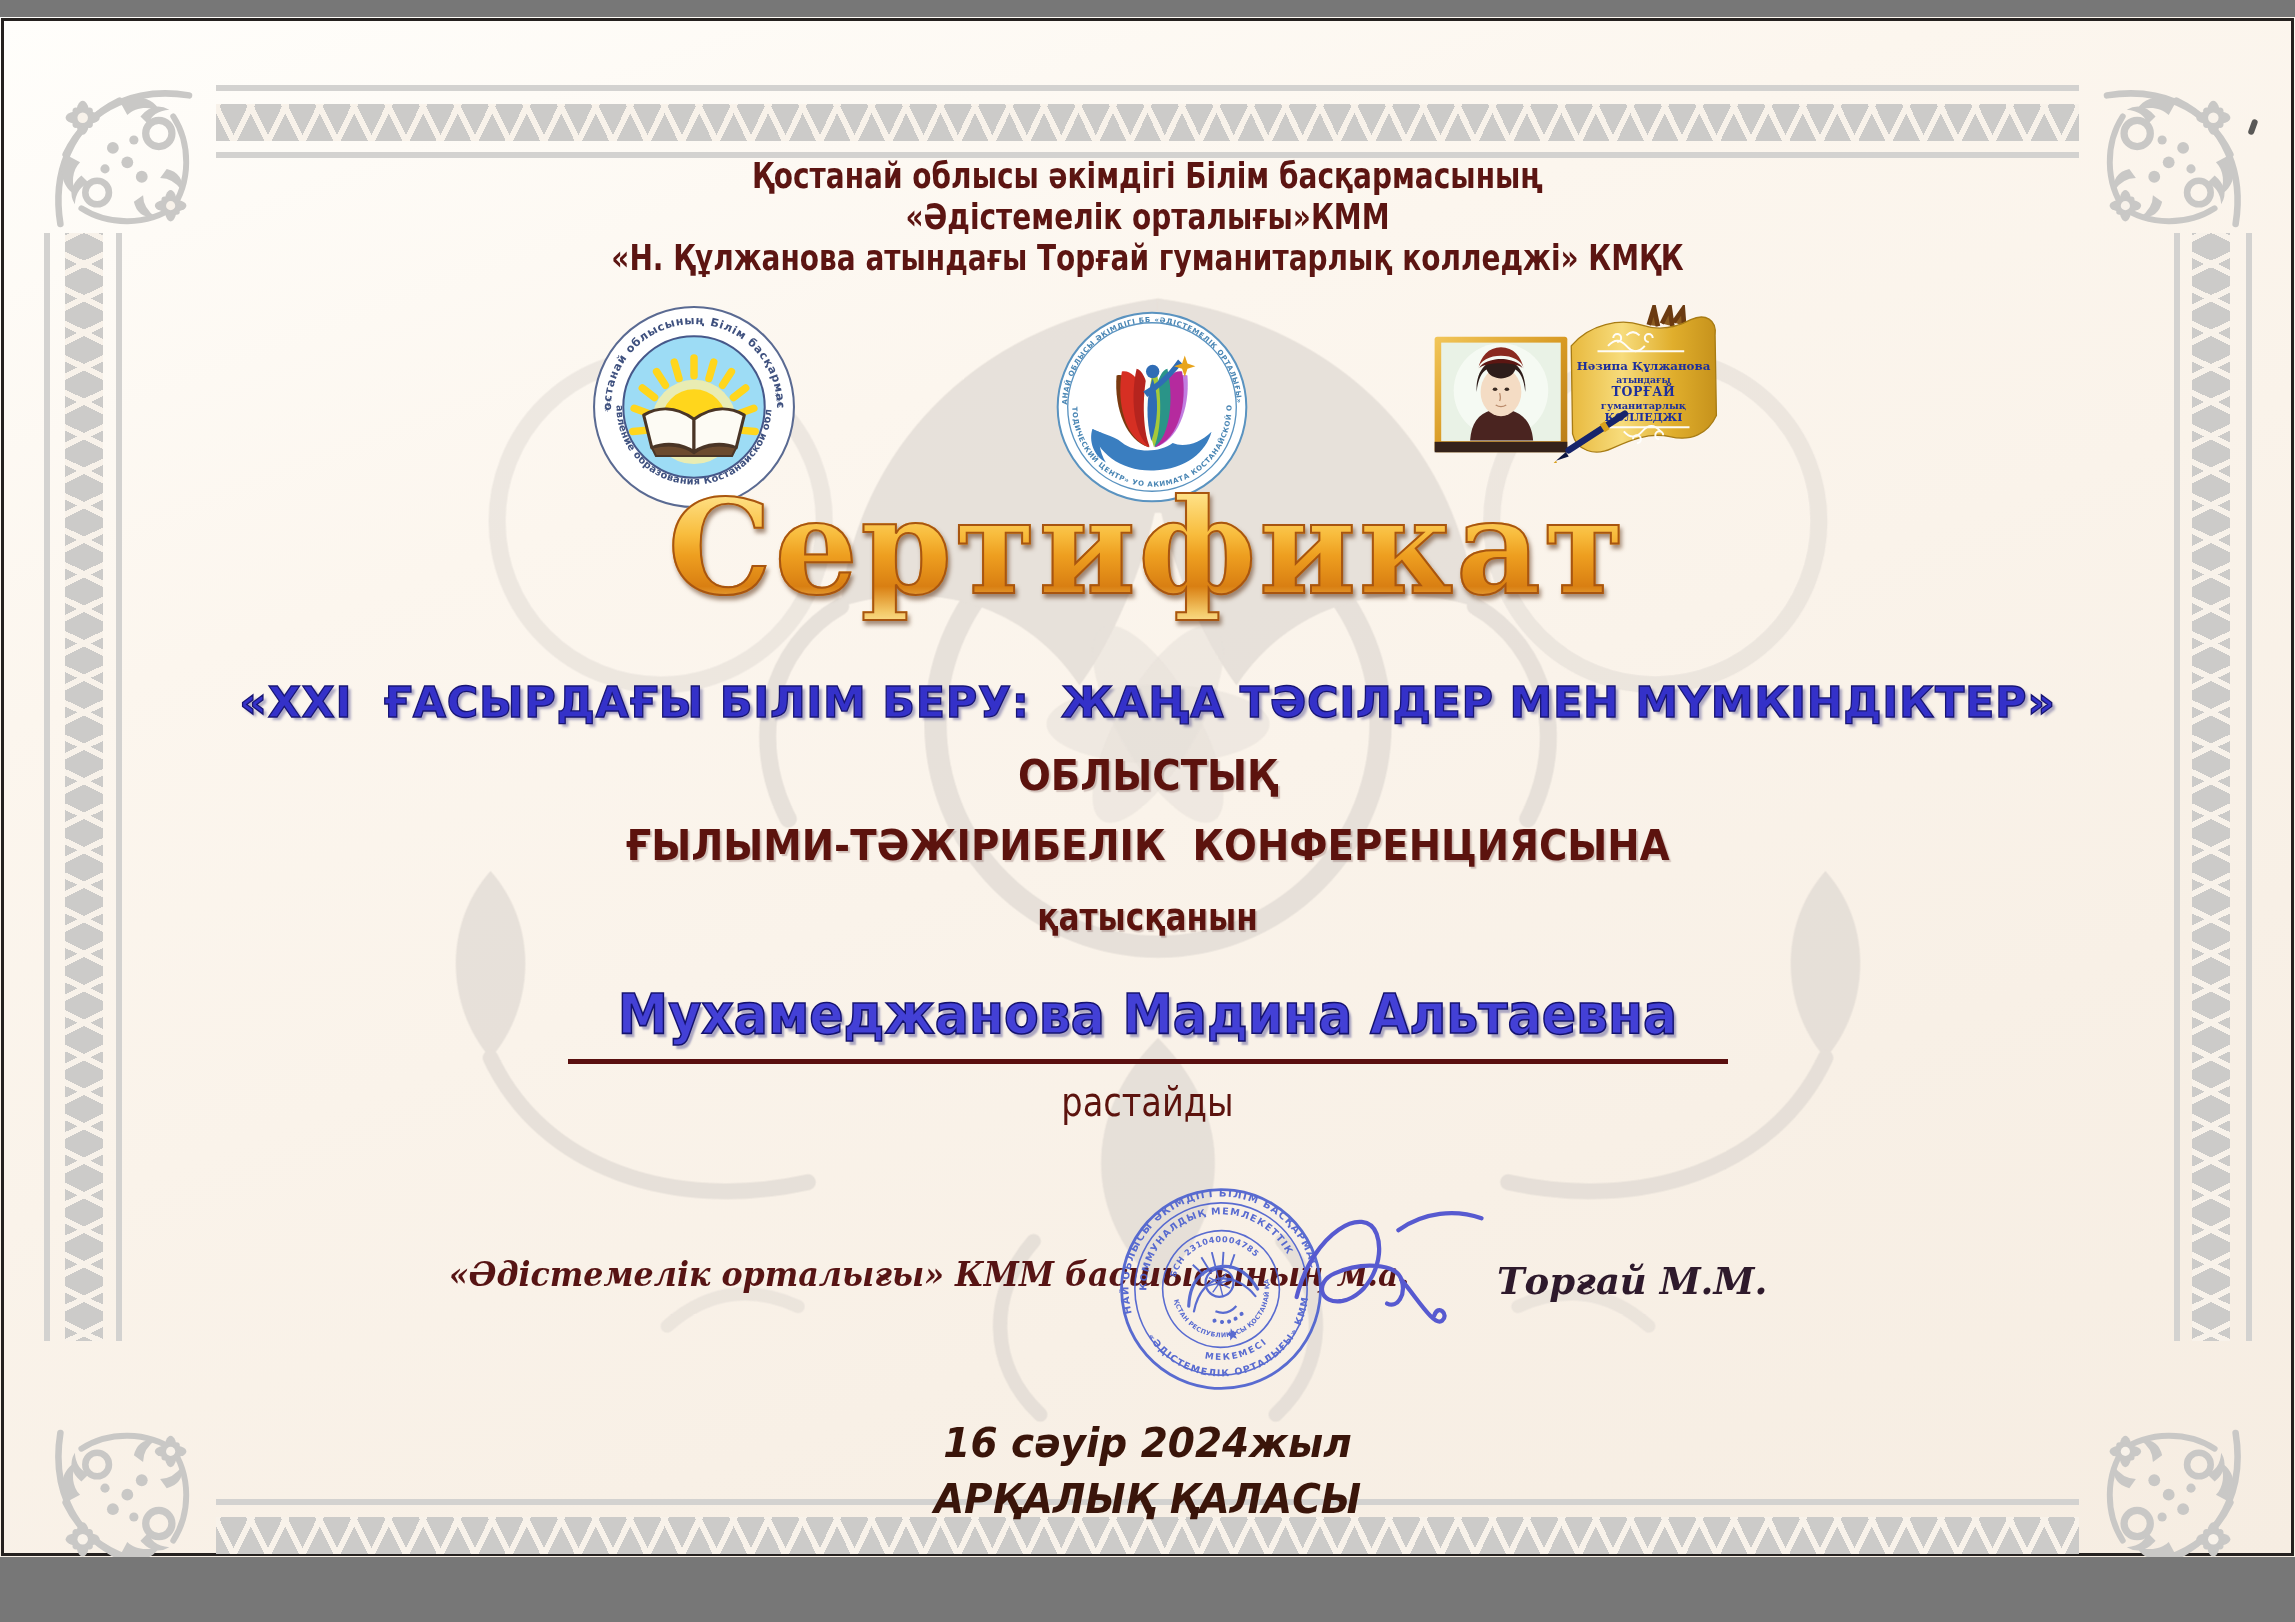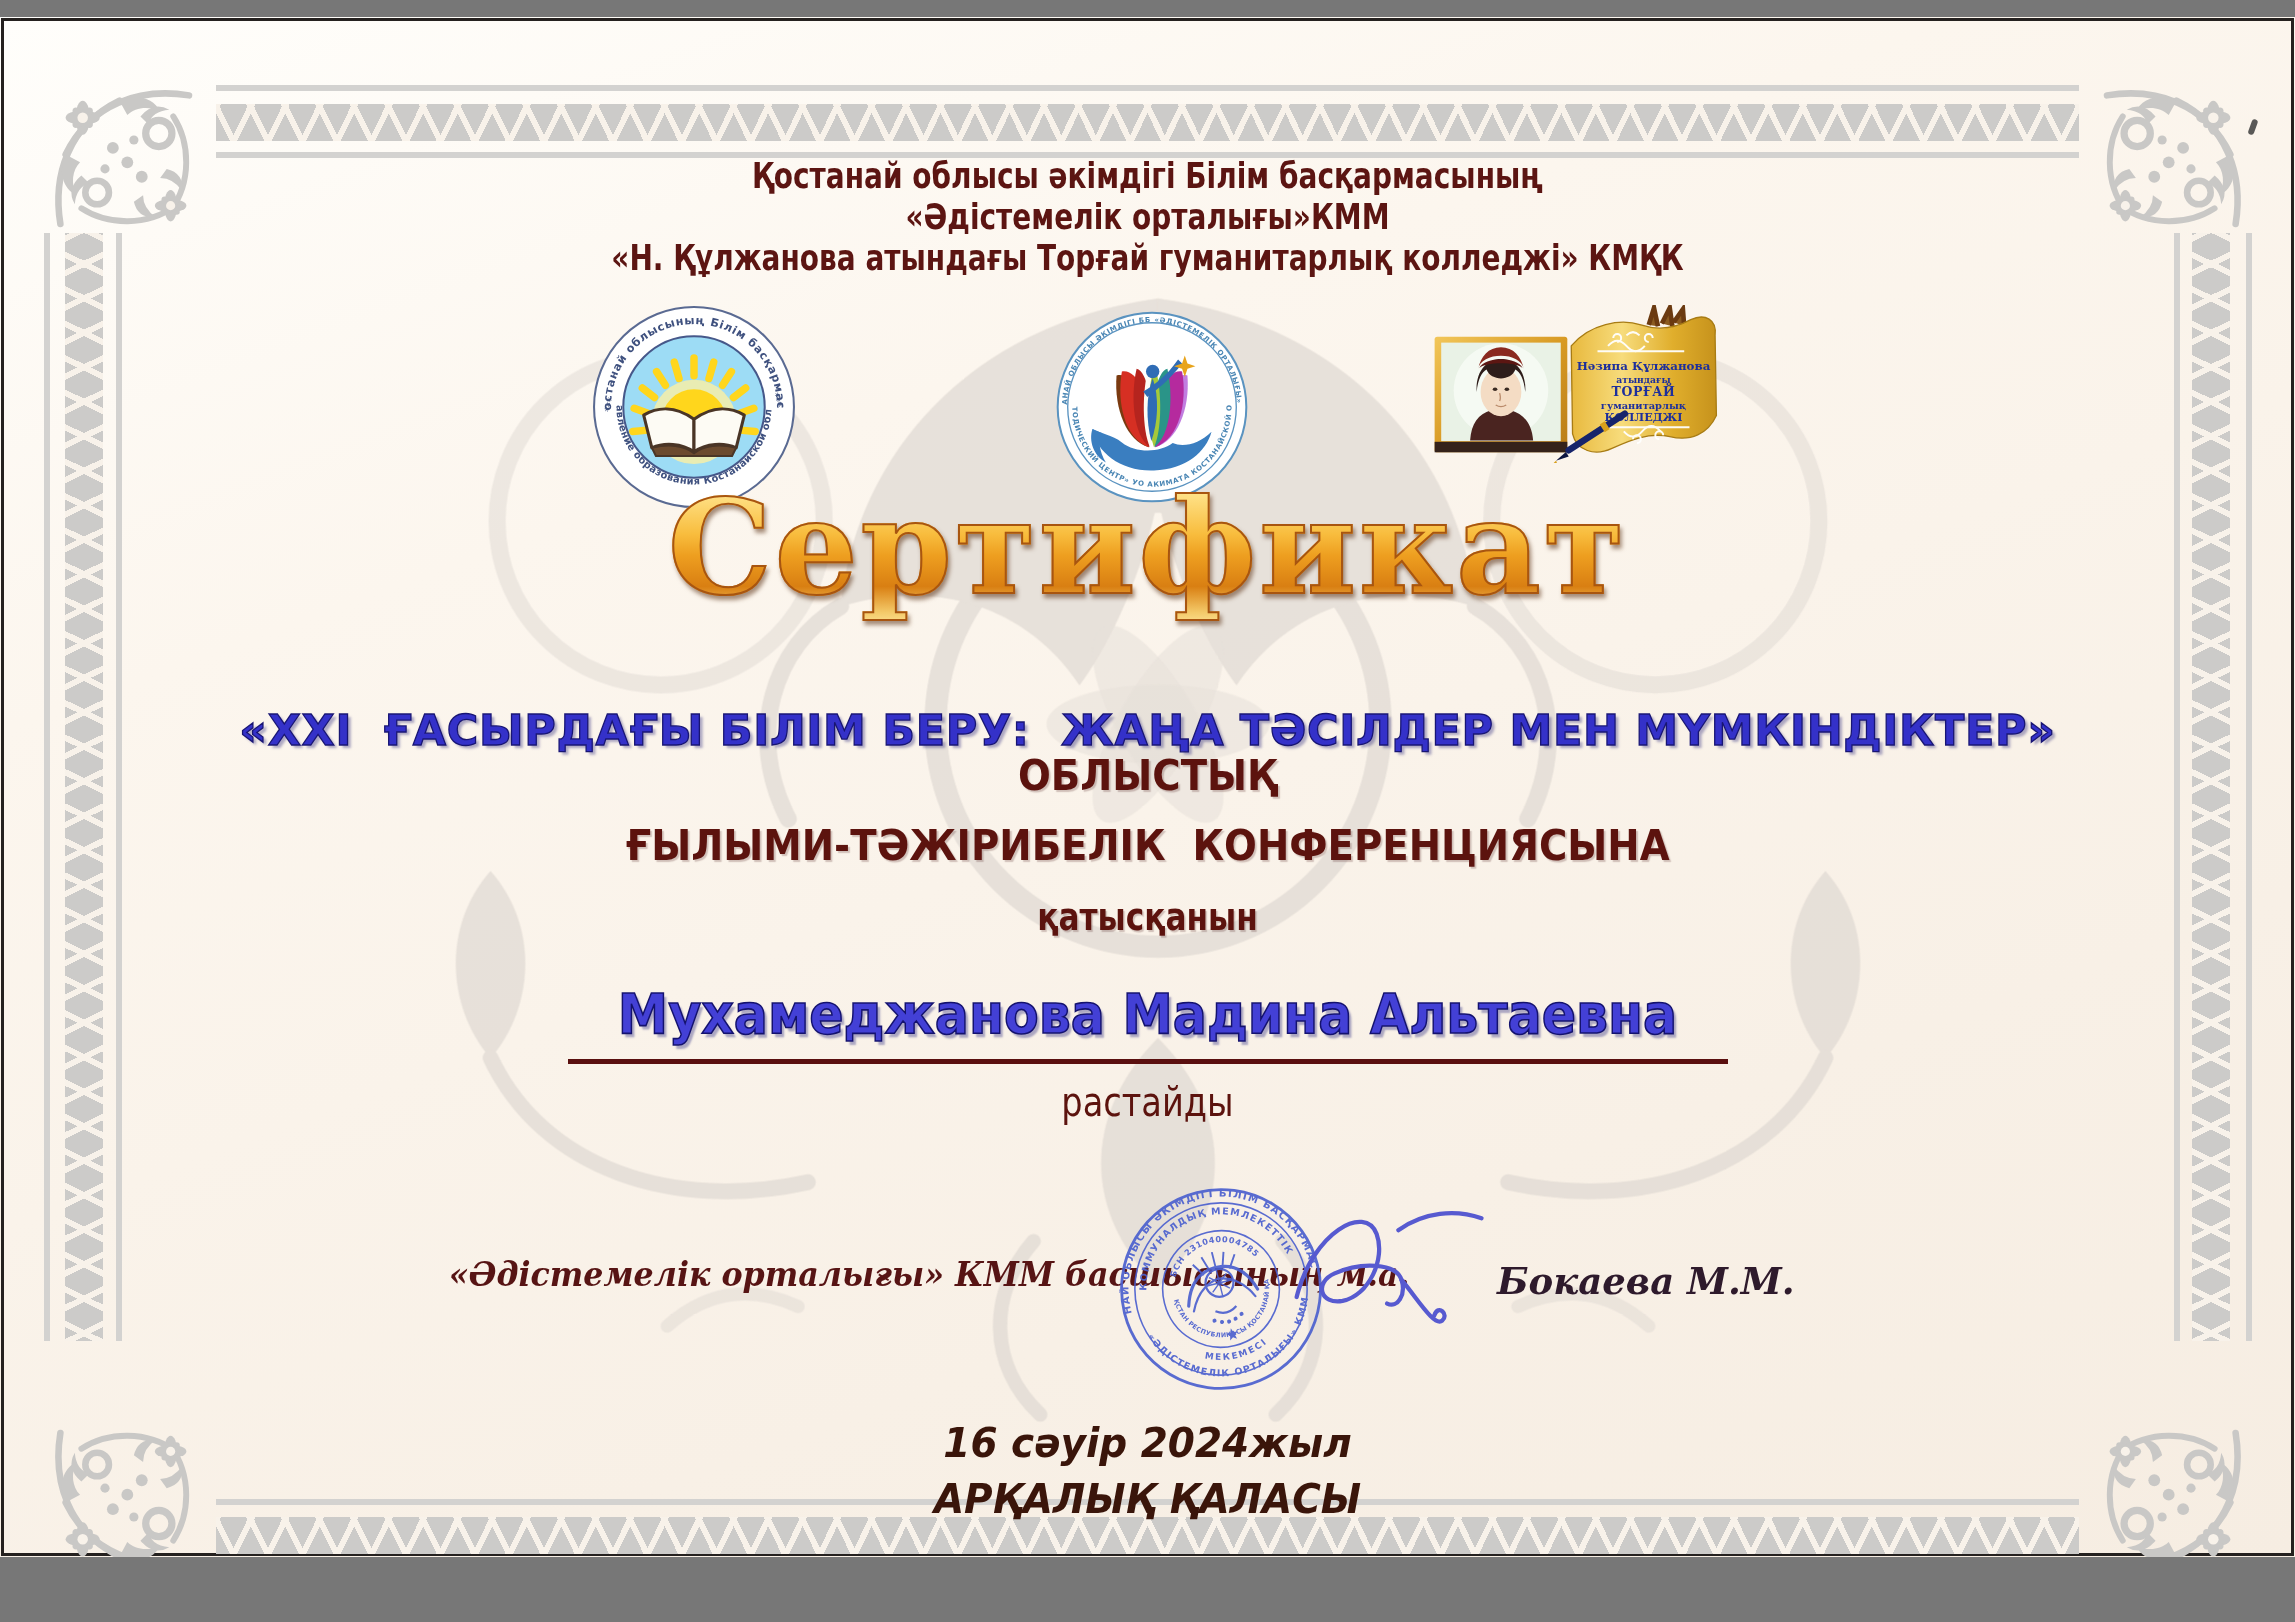--- a/index.html
+++ b/index.html
@@ -39,21 +39,21 @@
   .hdr{top:139px;}
 
   .gold-title{
     top:448px;font-family:"DejaVu Serif",serif;font-weight:bold;font-size:131px;line-height:164px;
     background:linear-gradient(180deg,#fff7c2 0%,#ffe48c 16%,#f8bd3e 42%,#ee9f20 55%,#d97f12 74%,#f4ca6a 90%,#ffe9a2 100%);
     -webkit-background-clip:text;background-clip:text;color:transparent;
     -webkit-text-stroke:2px #a85510;
     filter:drop-shadow(2.6px 4.6px 2px rgba(80,35,5,.5));
     letter-spacing:2.6px;
   }
-  .theme-line{top:688px;font-size:43px;font-weight:bold;color:#3431c9;
+  .theme-line{top:660px;font-size:43px;font-weight:bold;color:#3431c9;
     -webkit-text-stroke:1.3px #181573;text-shadow:3.3px 3.3px 2.6px rgba(25,22,115,.35);letter-spacing:0.7px;}
   .maroon-caps{font-weight:bold;color:#5c130e;text-shadow:2px 2px 1.3px rgba(60,8,8,.22);}
   .level-line{top:734px;font-size:42px;}
   .kind-line{top:804px;font-size:42px;}
   .part-line{top:877px;font-size:39px;}
 
   .name-line{top:965px;font-size:55px;font-weight:bold;color:#4340d6;
     -webkit-text-stroke:1.6px #14126e;text-shadow:3.3px 3.9px 2px rgba(25,25,120,.35);}
   .name-rule{position:absolute;top:1042px;left:568px;width:1160px;height:4.6px;background:#5a0f0f;}
   .confirm-line{top:1061px;font-size:41px;color:#5c130e;transform:scaleX(.82);transform-origin:50% 50%;}
@@ -378,19 +378,19 @@
   </svg>
 
   <svg class="signature-svg" viewBox="0 0 360 230">
     <g stroke="#575ad0" stroke-width="6.5" fill="none" stroke-linecap="round">
       <path d="M30,160 C55,60 135,18 152,64 C166,102 140,158 100,166 C66,172 56,138 88,124 C128,106 182,108 190,134 C197,156 184,178 168,170"></path>
       <path d="M185,58 C225,30 272,26 312,40"></path>
       <path d="M190,134 C214,162 240,206 252,196 C263,187 246,170 240,188"></path>
     </g>
   </svg>
 
-  <div class="signer-name">Бокаева М.М.</div>
+  <div class="signer-name">Торғай М.М.</div>
 
   <div class="centerline date-line">16 сәуір 2024жыл</div>
   <div class="centerline city-line">АРҚАЛЫҚ ҚАЛАСЫ</div>
 
 </div>
 
 
 </body></html>

